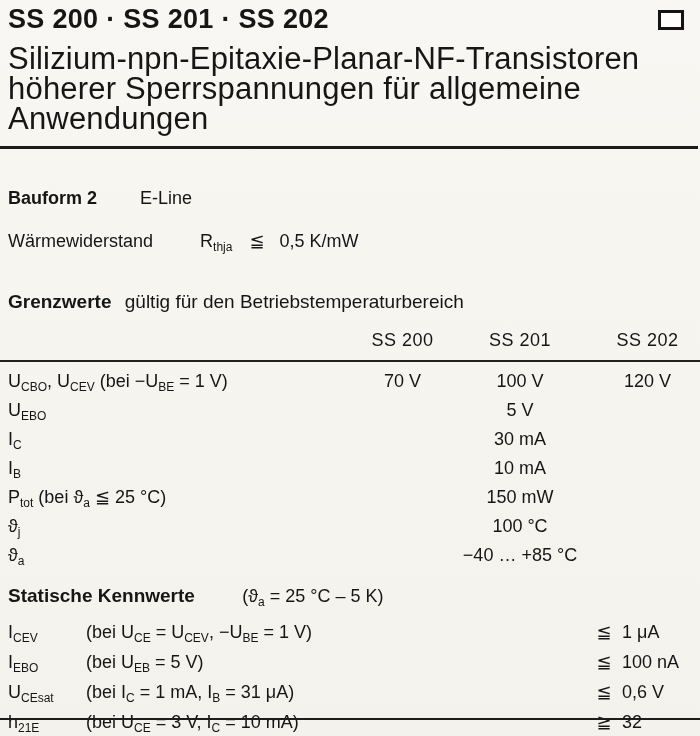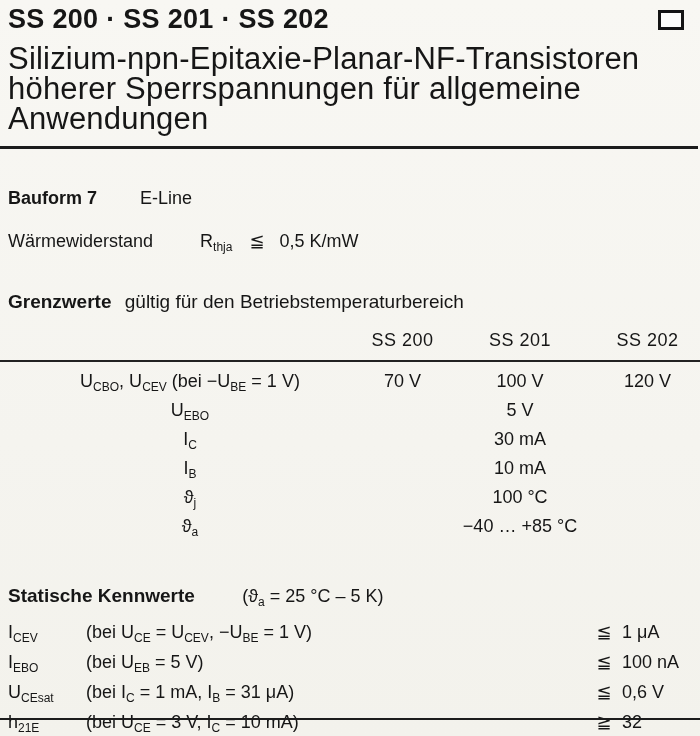--- a/index.html
+++ b/index.html
@@ -31,21 +31,21 @@
   .limits-heading{position:absolute;left:8px;top:291px;font-size:19px;}
   .limits-heading .bold{font-weight:700;}
   .limits-heading .rest{font-weight:400;margin-left:8px;}
 
   .limits-table{position:absolute;left:0;top:328px;width:620px;font-size:18px;}
   .lhead{display:grid;grid-template-columns:360px 85px 150px 105px;height:24px;line-height:24px;}
   .lhead .hc{text-align:center;letter-spacing:.5px;}
   .lsep{margin-top:8px;height:2px;background:#222;width:700px;}
   .lbody{margin-top:8px;}
   .lrow{display:grid;grid-template-columns:360px 85px 150px 105px;line-height:23px;}
-  .lrow .label{padding-left:20px;white-space:nowrap;text-align:center;}
+  .lrow .label{padding-left:8px;white-space:nowrap;}
   .lrow .v{text-align:center;white-space:nowrap;}
 
   
   .sub{font-size:12px;vertical-align:-4px;letter-spacing:0;}
 
   
   .stat-heading{position:absolute;left:8px;top:585px;font-size:19px;}
   .stat-heading .bold{font-weight:700;}
   .stat-heading .cond{font-weight:400;font-size:18px;margin-left:42px;}
   .stat-table{position:absolute;left:8px;top:620px;width:684px;font-size:18px;}
@@ -64,21 +64,21 @@
   <div class="title">SS 200 · SS 201 · SS 202</div>
   <div class="corner-box"></div>
   <div class="subtitle">
     <div>Silizium-npn-Epitaxie-Planar-NF-Transistoren</div>
     <div>höherer Sperrspannungen für allgemeine</div>
     <div>Anwendungen</div>
   </div>
   <div class="rule-top"></div>
 
   <div class="bauform">
-    <span class="lbl">Bauform 7</span>
+    <span class="lbl">Bauform 2</span>
     <span class="val">E-Line</span>
   </div>
   <div class="thermal">
     <span>Wärmewiderstand</span>
     <span class="sym"><span>R</span><span class="sub">thja</span></span>
     <span class="rel">≦</span>
     <span>0,5 K/mW</span>
   </div>
 
   <div class="limits-heading">
@@ -110,20 +110,26 @@
         <div class="lrow">
           <div class="label"><span>I</span><span class="sub">C</span></div>
           <div class="v"></div>
           <div class="v">30 mA</div>
           <div class="v"></div>
         </div>
         <div class="lrow">
           <div class="label"><span>I</span><span class="sub">B</span></div>
           <div class="v"></div>
           <div class="v">10 mA</div>
+          <div class="v"></div>
+        </div>
+        <div class="lrow">
+          <div class="label"><span>P</span><span class="sub">tot</span><span> (bei ϑ</span><span class="sub">a</span><span> ≦ 25 °C)</span></div>
+          <div class="v"></div>
+          <div class="v">150 mW</div>
           <div class="v"></div>
         </div>
         <div class="lrow">
           <div class="label"><span>ϑ</span><span class="sub">j</span></div>
           <div class="v"></div>
           <div class="v">100 °C</div>
           <div class="v"></div>
         </div>
         <div class="lrow">
           <div class="label"><span>ϑ</span><span class="sub">a</span></div>

